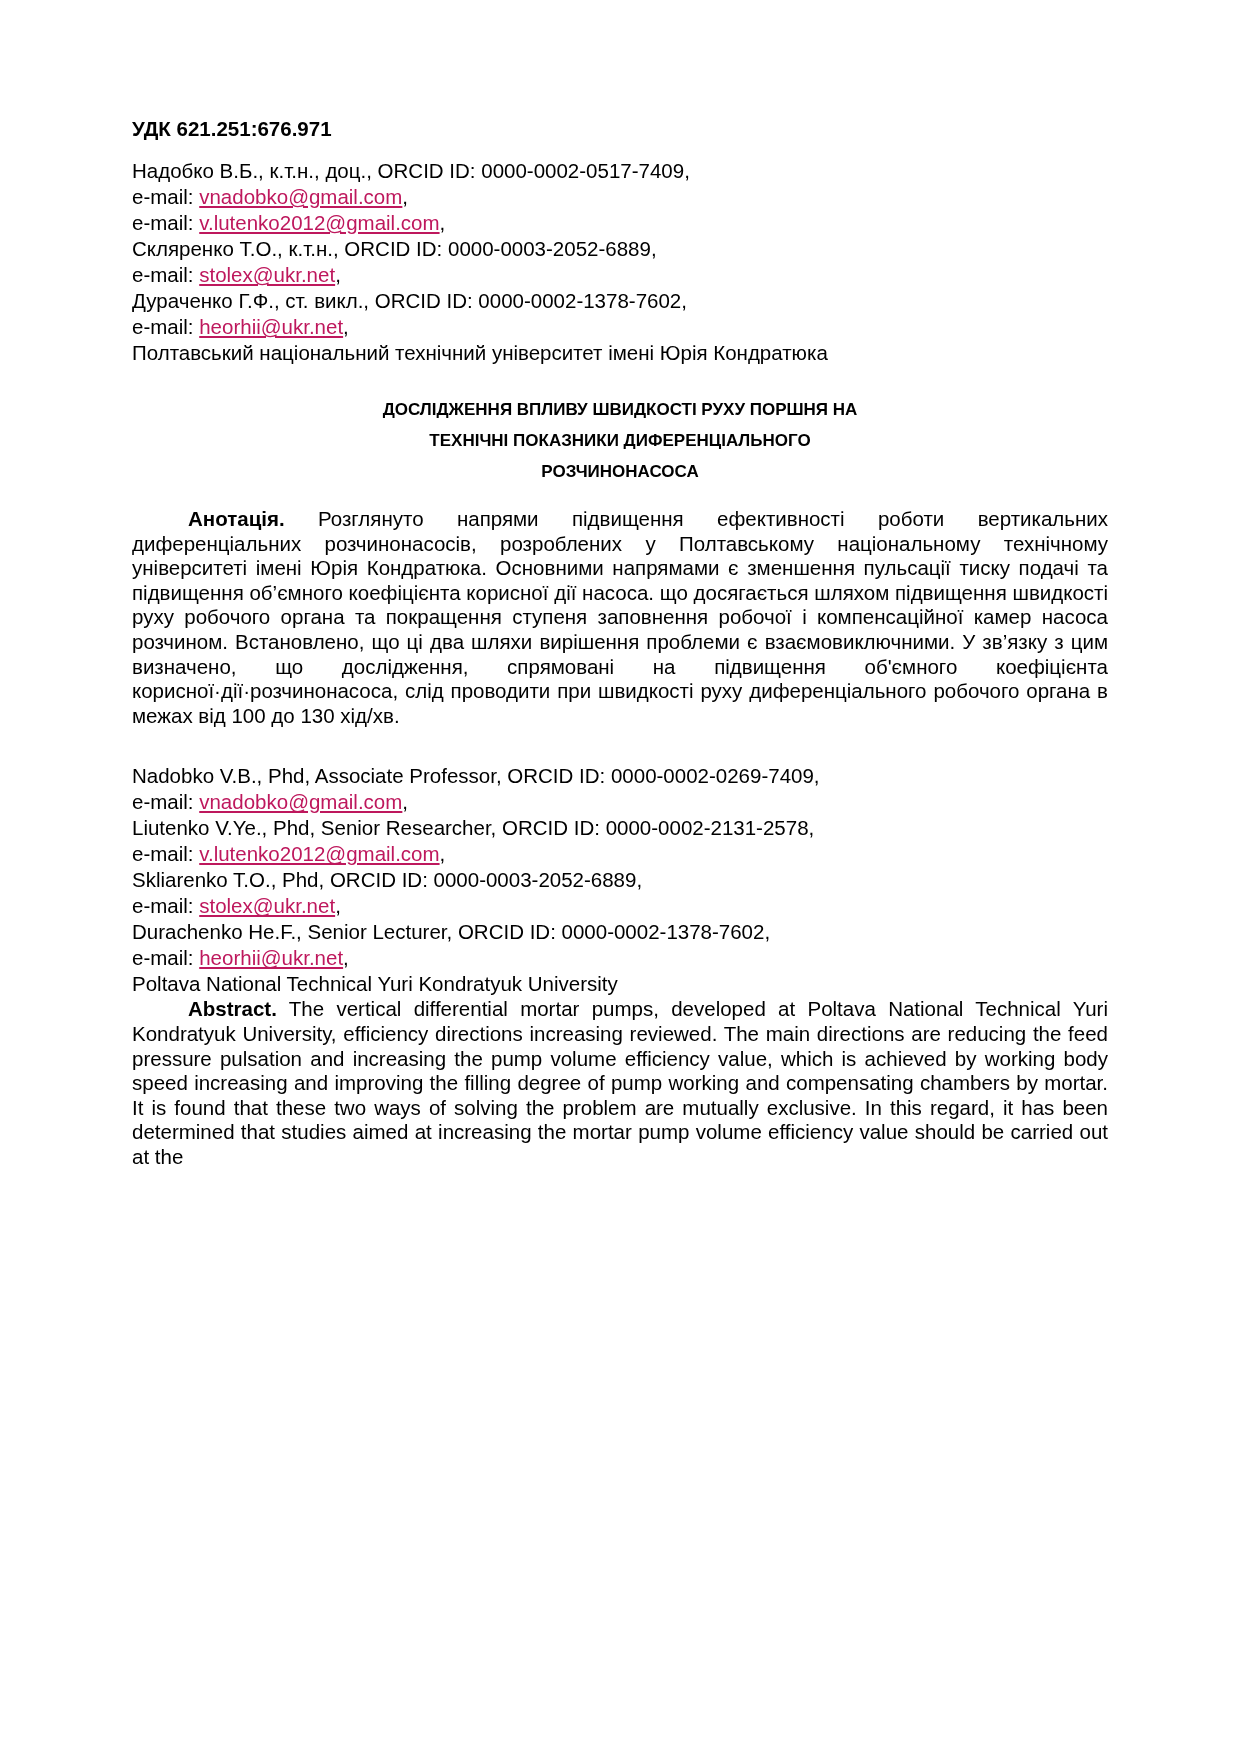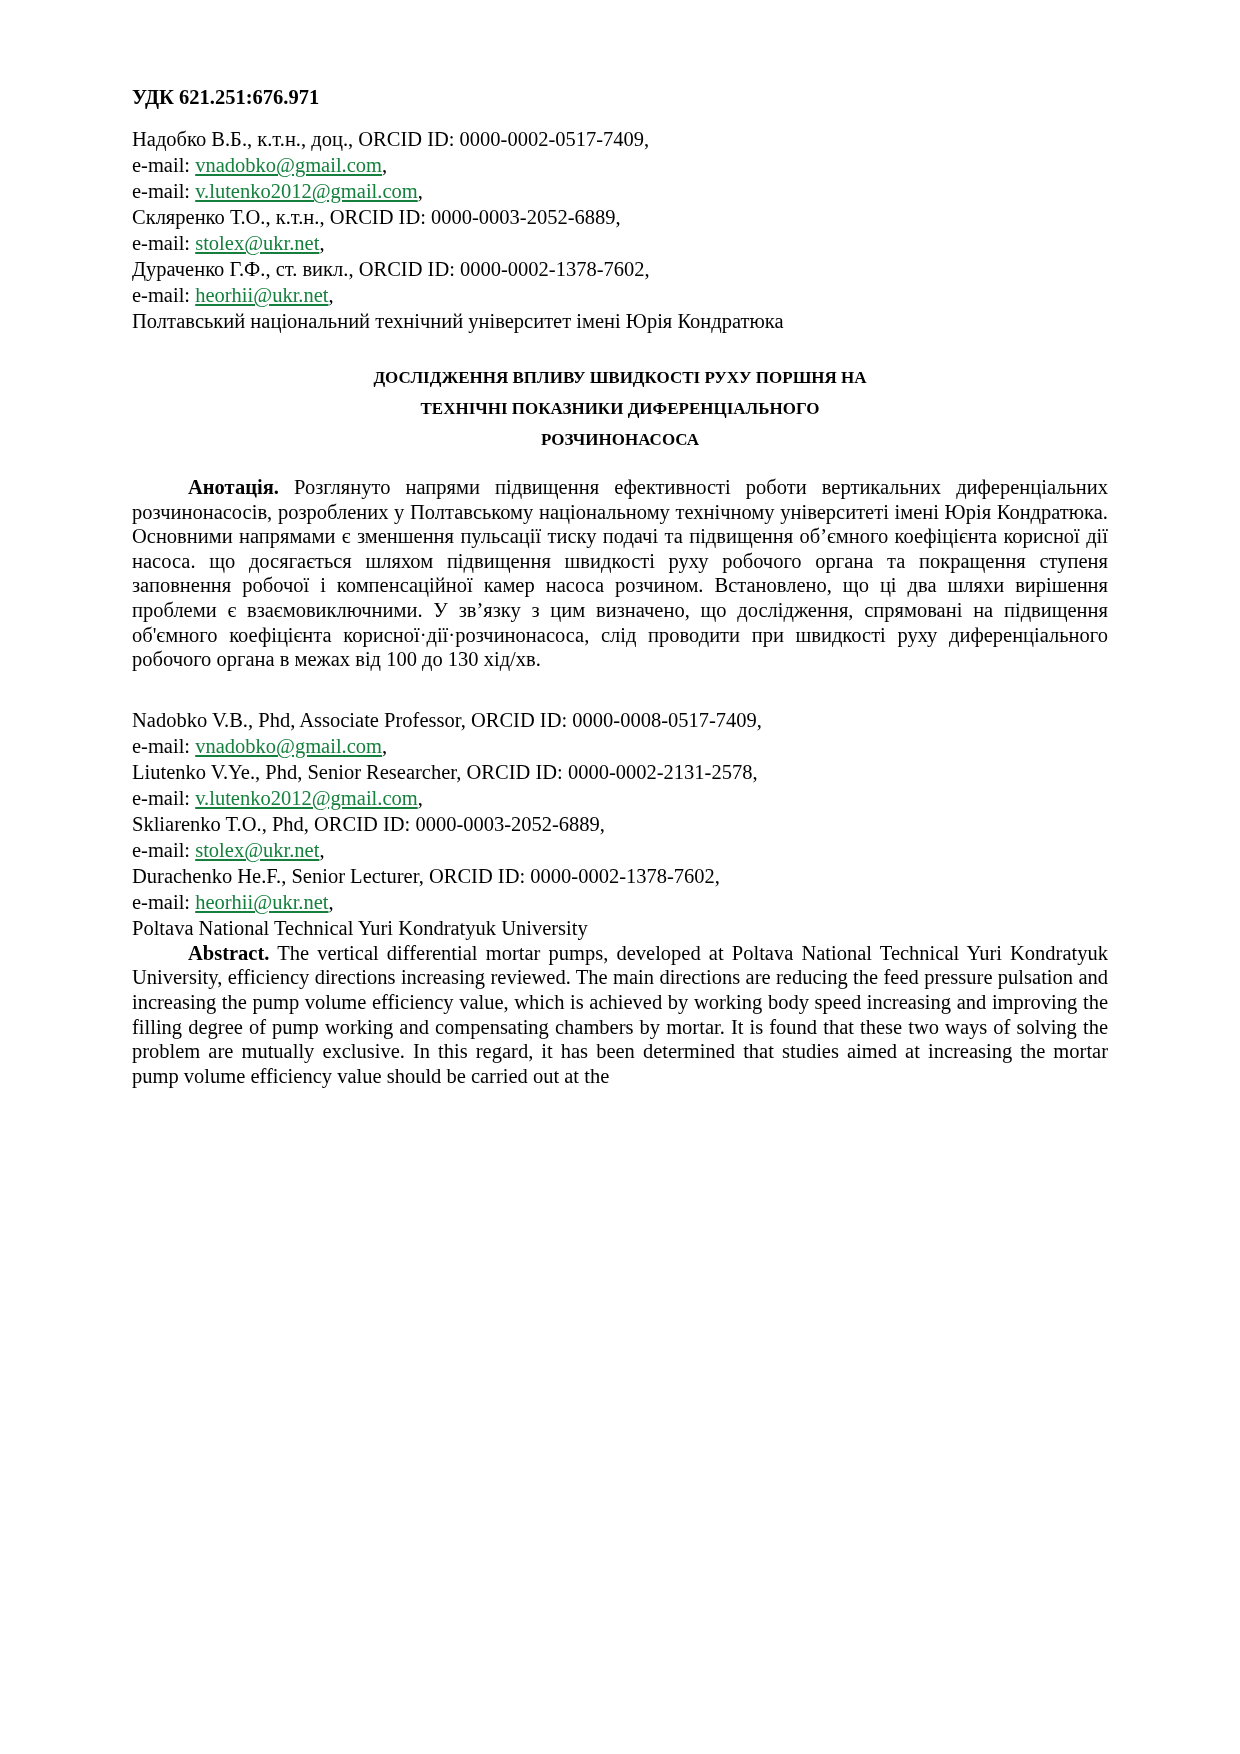--- a/index.html
+++ b/index.html
@@ -4,35 +4,35 @@
 <style>
   * { margin: 0; padding: 0; box-sizing: border-box; }
   html, body { background: #ffffff; }
   .page {
     position: relative;
     width: 1240px;
     height: 1754px;
     margin: 0 auto;
     background: #ffffff;
     color: #000000;
-    font-family: Liberation Serif, serif;
+    font-family: Liberation Sans, sans-serif;
     font-size: 20.5px;
-    padding: 84px 132px 0 132px;
+    padding: 116px 132px 0 132px;
     overflow: hidden;
   }
   .udc {
     font-weight: bold;
     margin-bottom: 16px;
     line-height: 26px;
   }
   .authors { text-align: left; }
   .authors .line { line-height: 26px; }
   .authors-en { margin-top: 35px; }
   a.link {
-    color: #15803d;
+    color: #be185d;
     text-decoration: underline;
     cursor: pointer;
   }
   .title {
     text-align: center;
     font-weight: bold;
     font-size: 17px;
     line-height: 31px;
   }
   .title-ua { margin-top: 28px; margin-bottom: 20px; }
@@ -65,21 +65,21 @@
   <div class="title title-ua">
     <div>ДОСЛІДЖЕННЯ ВПЛИВУ ШВИДКОСТІ РУХУ ПОРШНЯ НА</div>
     <div>ТЕХНІЧНІ ПОКАЗНИКИ ДИФЕРЕНЦІАЛЬНОГО</div>
     <div>РОЗЧИНОНАСОСА</div>
   </div>
 
   <p class="para"><b>Анотація.</b><span> Розглянуто напрями підвищення ефективності роботи вертикальних диференціальних розчинонасосів, розроблених у Полтавському національному технічному університеті імені Юрія Кондратюка. Основними напрямами є зменшення пульсації тиску подачі та підвищення об’ємного коефіцієнта корисної дії насоса. що досягається шляхом підвищення швидкості руху робочого органа та покращення ступеня заповнення робочої і компенсаційної камер насоса розчином. Встановлено, що ці два шляхи вирішення проблеми є взаємовиключними. У зв’язку з цим визначено, що дослідження, спрямовані на підвищення об'ємного коефіцієнта корисної·дії·розчинонасоса, слід проводити при швидкості руху диференціального робочого органа в межах від 100 до 130 хід/хв.</span></p>
 
 
   <div class="authors authors-en">
-    <div class="line">Nadobko V.B., Phd, Associate Professor, ORCID ID: 0000-0008-0517-7409,</div>
+    <div class="line">Nadobko V.B., Phd, Associate Professor, ORCID ID: 0000-0002-0269-7409,</div>
     <div class="line"><span>e-mail: </span><a class="link" href="#">vnadobko@gmail.com</a><span>,</span></div>
     <div class="line">Liutenko V.Ye., Phd, Senior Researcher, ORCID ID: 0000-0002-2131-2578,</div>
     <div class="line"><span>e-mail: </span><a class="link" href="#">v.lutenko2012@gmail.com</a><span>,</span></div>
     <div class="line">Skliarenko T.O., Phd, ORCID ID: 0000-0003-2052-6889,</div>
     <div class="line"><span>e-mail: </span><a class="link" href="#">stolex@ukr.net</a><span>,</span></div>
     <div class="line">Durachenko He.F., Senior Lecturer, ORCID ID: 0000-0002-1378-7602,</div>
     <div class="line"><span>e-mail: </span><a class="link" href="#">heorhii@ukr.net</a><span>,</span></div>
     <div class="line">Poltava National Technical Yuri Kondratyuk University</div>
   </div>
 

